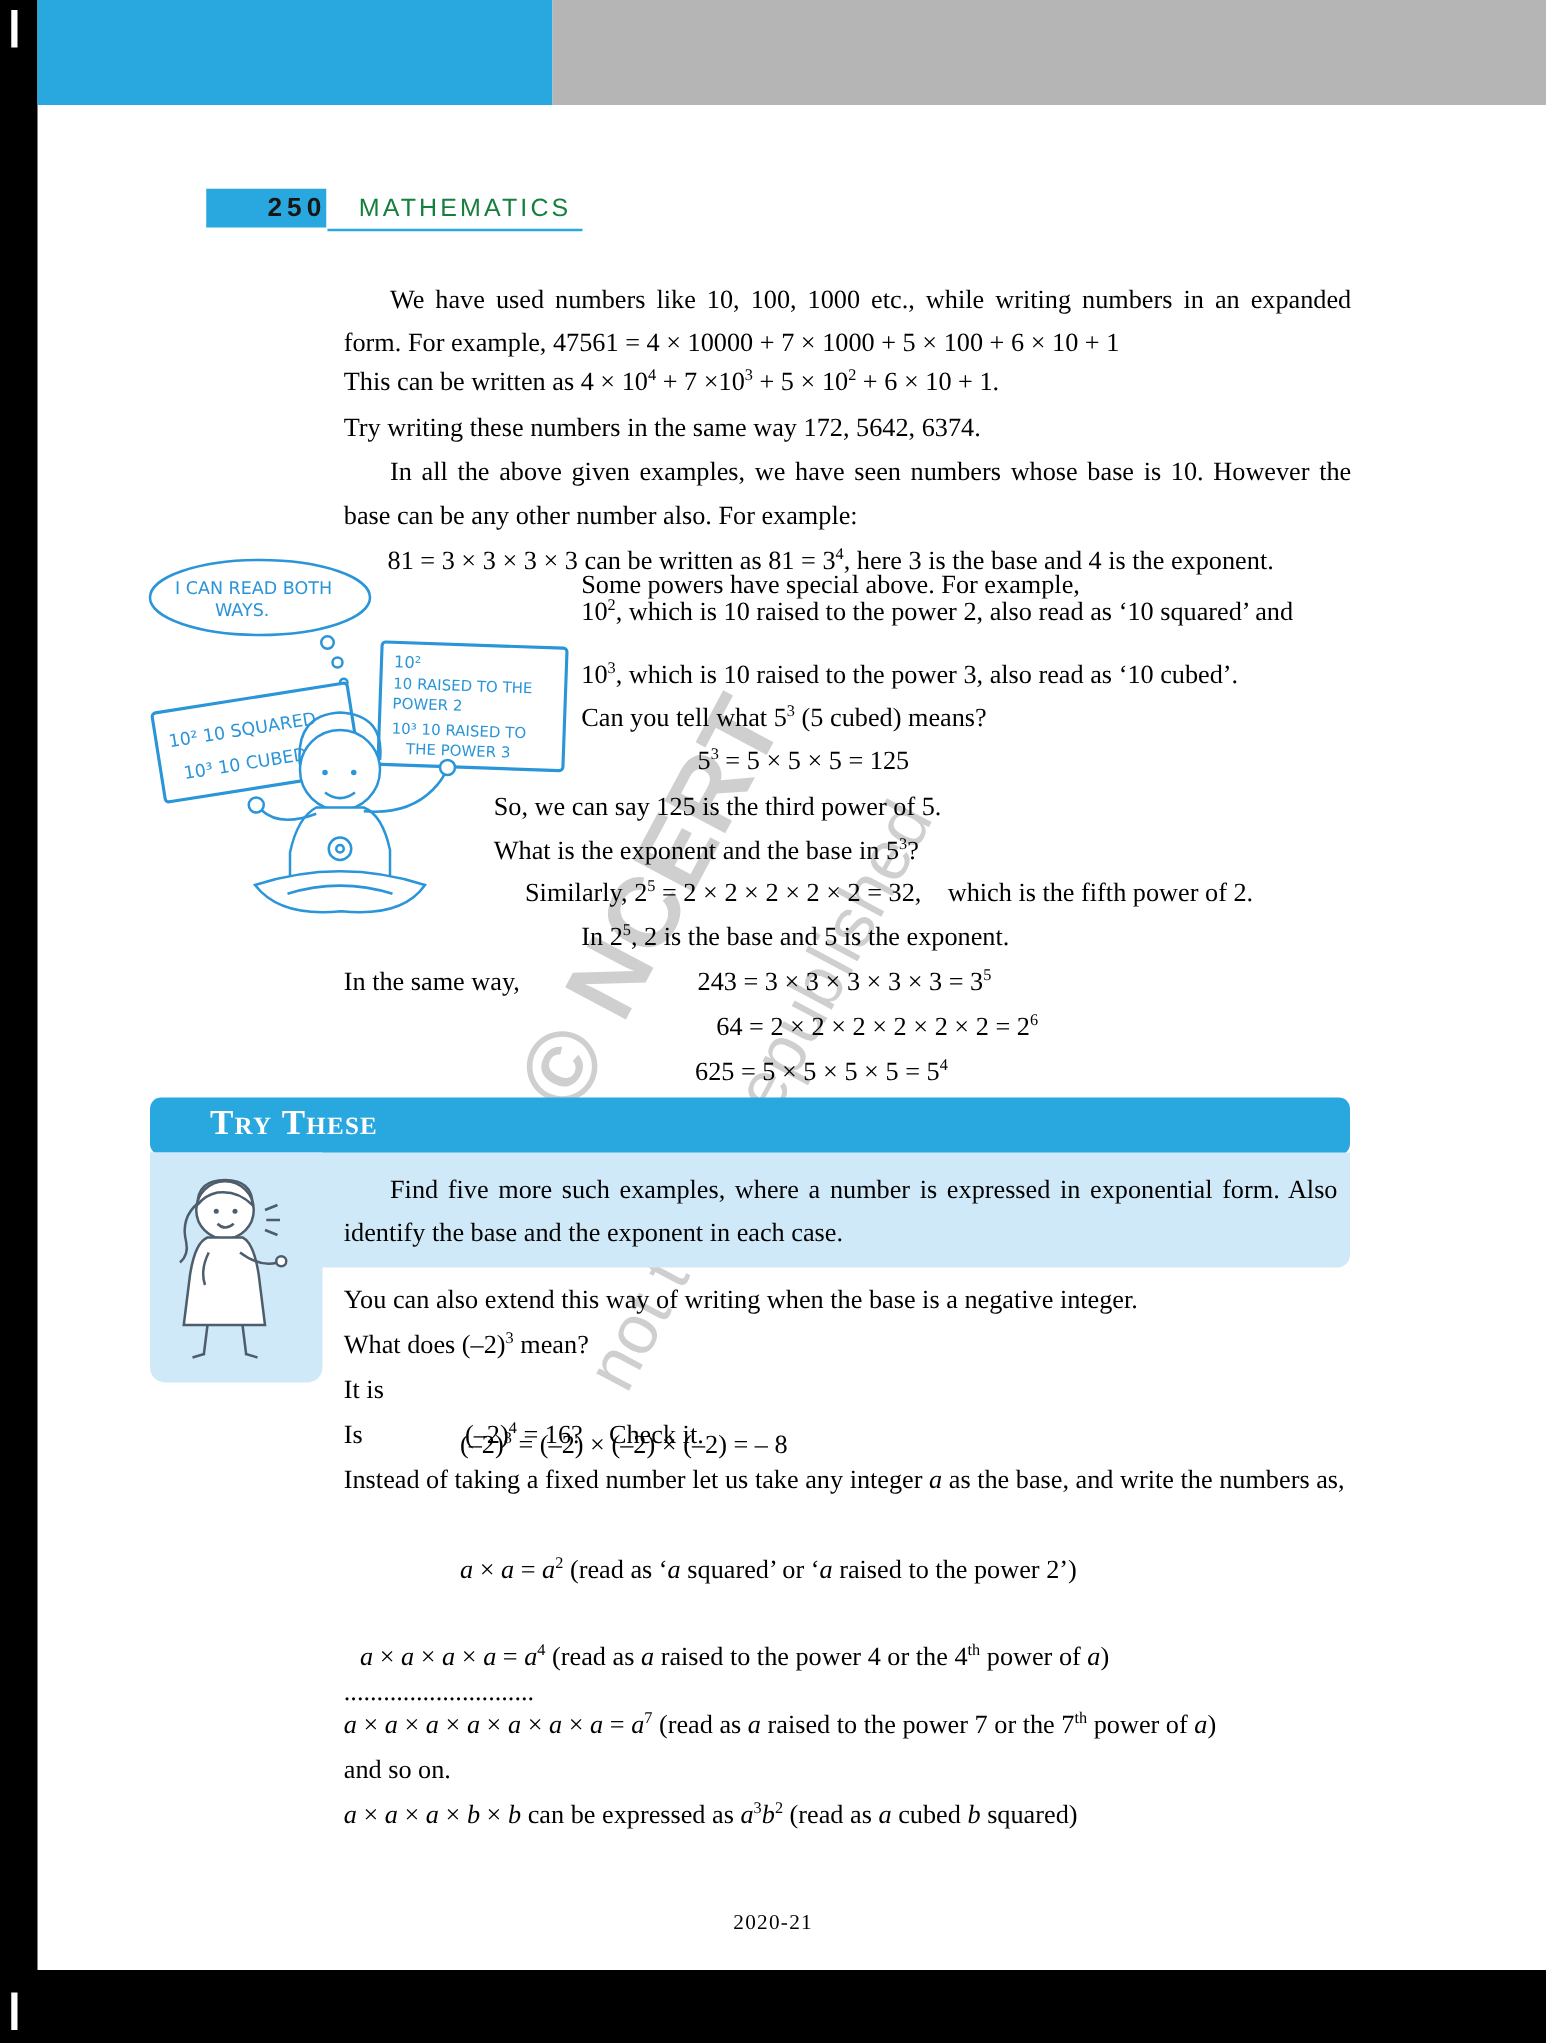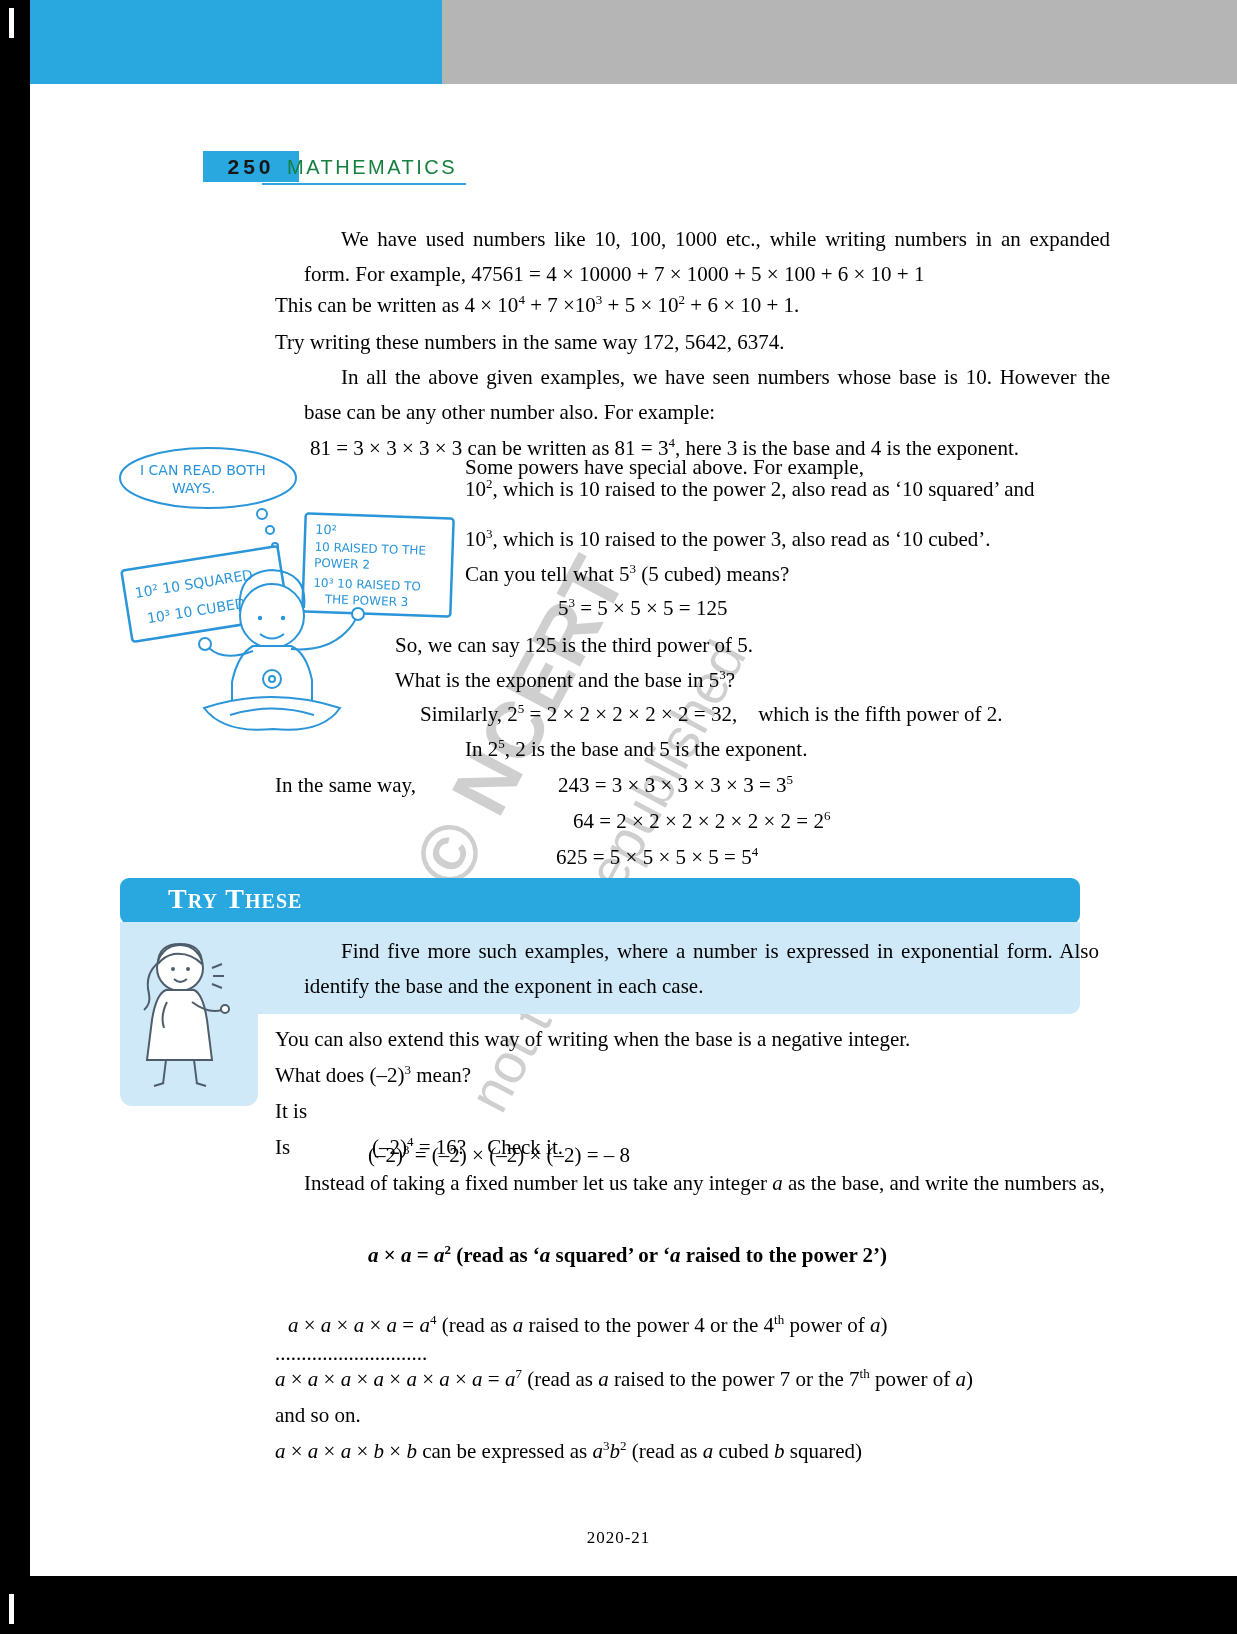--- a/index.html
+++ b/index.html
@@ -16,30 +16,30 @@
 
   
   .wm { position:absolute; z-index:1; white-space:nowrap; color:#8f8f8f; opacity:.42;
         font-family:"Liberation Sans",sans-serif;
         transform:translate(-50%,-50%) rotate(-62deg); }
 
   .content { position:absolute; inset:0; z-index:2; }
 
   
   .hdr-box { position:absolute; left:165px; top:151px; width:96px; height:31px; background:#29a8e0;
-             display:flex; align-items:center; justify-content:center;margin-left:38px; }
+             display:flex; align-items:center; justify-content:flex-end; }
   .hdr-box span { color:#161616; font-family:"Liberation Sans",sans-serif; font-weight:bold;
                   font-size:21px; letter-spacing:4px; }
   .hdr-subject { position:absolute; left:287px; top:156px; color:#15803d;
                  font-family:"Liberation Sans",sans-serif; font-size:20px; letter-spacing:2.5px; }
   .hdr-rule { position:absolute; left:262px; top:183px; width:204px; height:2px; background:#29a8e0; }
 
   
   .t { position:absolute; margin:0; font-size:21px; line-height:35px; color:#000; white-space:nowrap; }
-  .wrap { white-space:normal;margin-left:29px; }
+  .wrap { white-space:normal; }
   .just { text-align:justify; }
   .indent { text-indent:37px; }
   sup { font-size:62%; line-height:0; }
 
   
   .tt-bar   { position:absolute; left:120px; top:878px; width:960px; height:46px; background:#29a8e0; border-radius:9px; }
   .tt-title { position:absolute; left:168px; top:883px; color:#fff; font-variant:small-caps; font-weight:bold;
               font-size:28px; letter-spacing:1px; }
   .tt-body  { position:absolute; left:120px; top:922px; width:960px; height:92px; background:#cfe9f8; border-radius:0 0 10px 0; }
   .tt-side  { position:absolute; left:120px; top:922px; width:138px; height:184px; background:#cfe9f8; border-radius:0 0 12px 12px; }
@@ -156,21 +156,21 @@
     </svg>
     <p class="t wrap just indent" style="left:275px;top:934px;width:795px;">Find five more such examples, where a number is expressed in exponential form. Also identify the base and the exponent in each case.</p>
 
     <p class="t" style="left:275px;top:1022px;">You can also extend this way of writing when the base is a negative integer.</p>
     <p class="t" style="left:275px;top:1058px;">What does (–2)<sup>3</sup> mean?</p>
     <p class="t" style="left:275px;top:1094px;">It is</p>
     <p class="t" style="left:368px;top:1094px;margin-top:44px;">(–2)<sup>3</sup> = (–2) × (–2) × (–2) = – 8</p>
     <p class="t" style="left:275px;top:1130px;">Is</p>
     <p class="t" style="left:372px;top:1130px;">(–2)<sup>4</sup> = 16?&nbsp;&nbsp;&nbsp;&nbsp;Check it.</p>
     <p class="t wrap just" style="left:275px;top:1166px;width:812px;">Instead of taking a fixed number let us take any integer <i>a</i> as the base, and write the numbers as,</p>
-    <p class="t" style="left:368px;top:1238px;font-weight:bold;"><i>a</i> × <i>a</i> = <i>a</i><sup>2</sup>  (read as ‘<i>a</i> squared’ or ‘<i>a</i> raised to the power 2’)</p>
+    <p class="t" style="left:368px;top:1238px;"><i>a</i> × <i>a</i> = <i>a</i><sup>2</sup>  (read as ‘<i>a</i> squared’ or ‘<i>a</i> raised to the power 2’)</p>
     <p class="t" style="left:288px;top:1308px;"><i>a</i> × <i>a</i> × <i>a</i> × <i>a</i> = <i>a</i><sup>4</sup> (read as <i>a</i> raised to the power 4 or the 4<sup>th</sup> power of <i>a</i>)</p>
     <p class="t" style="left:275px;top:1336px;">.............................</p>
     <p class="t" style="left:275px;top:1362px;"><i>a</i> × <i>a</i> × <i>a</i> × <i>a</i> × <i>a</i> × <i>a</i> × <i>a</i> = <i>a</i><sup>7</sup>  (read as <i>a</i> raised to the power 7 or the 7<sup>th</sup> power of <i>a</i>)</p>
     <p class="t" style="left:275px;top:1398px;">and so on.</p>
     <p class="t" style="left:275px;top:1434px;"><i>a</i> × <i>a</i> × <i>a</i> × <i>b</i> × <i>b</i>  can be expressed as <i>a</i><sup>3</sup><i>b</i><sup>2</sup> (read as <i>a</i> cubed <i>b</i> squared)</p>
 
     <div class="footer">2020-21</div>
   </div>
 </div>
 

